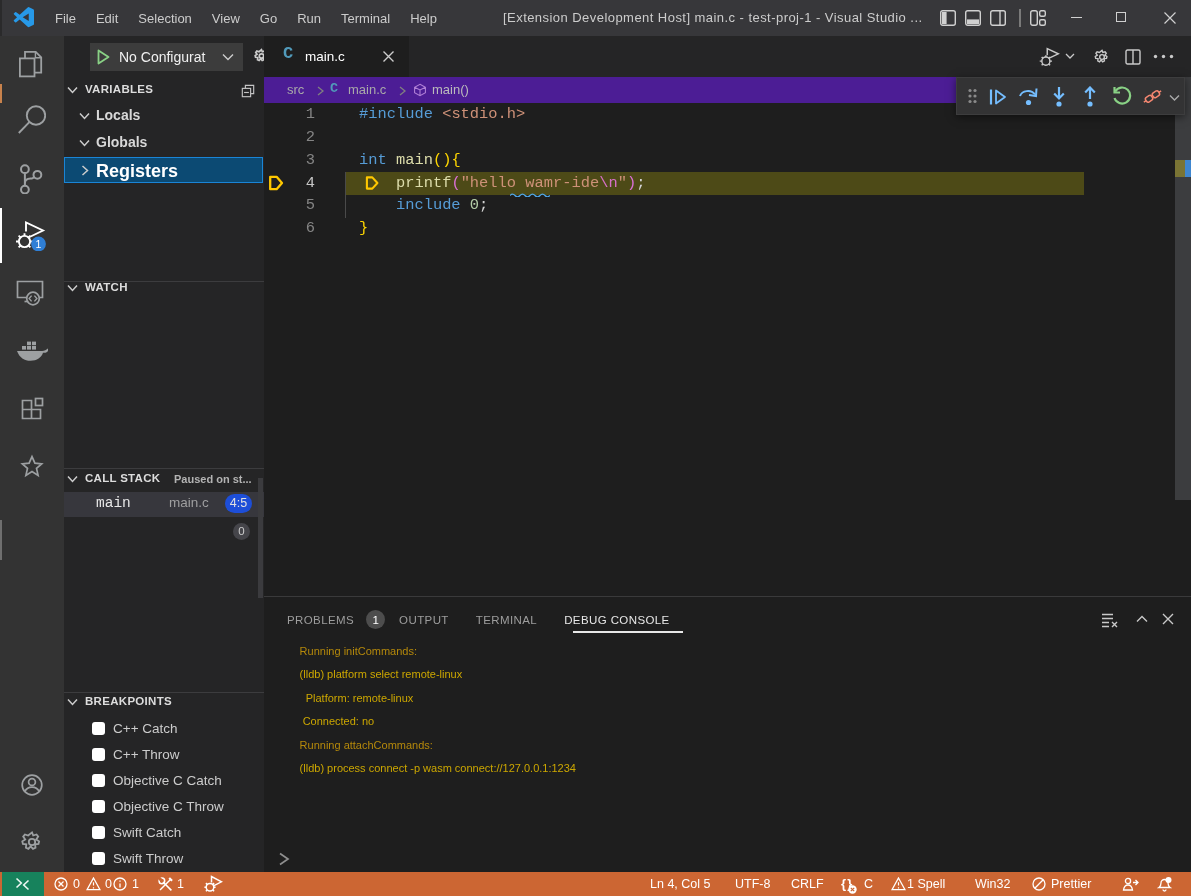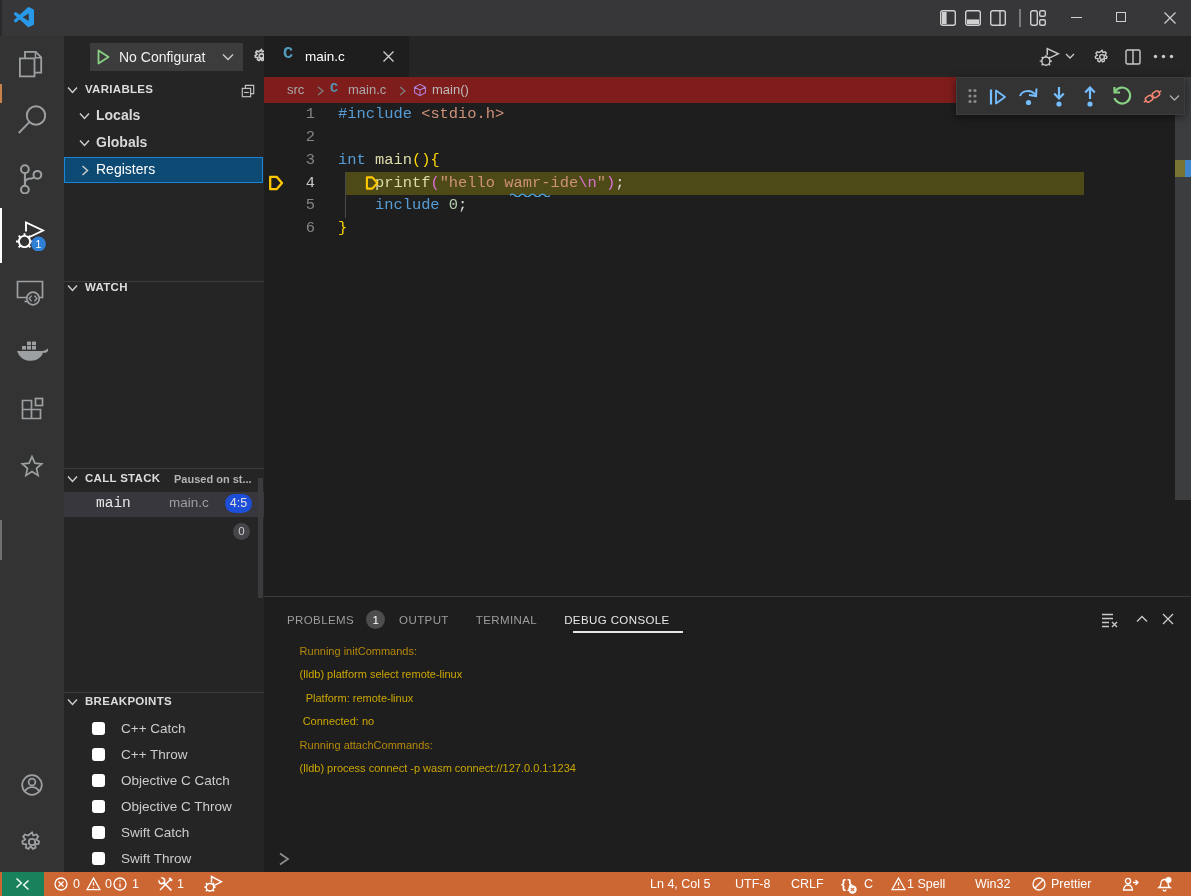--- a/index.html
+++ b/index.html
@@ -15,45 +15,56 @@
   
   #activitybar { left:0; top:36px; width:64px; height:836px; background:#333333; }
   .abicon { position:absolute; left:19px; width:26px; height:26px; }
   
   #sidebar { left:64px; top:36px; width:200px; height:836px; background:#252526; color:#cccccc; }
   .sechead { position:absolute; left:0; width:200px; font-size:11.5px; font-weight:bold; color:#dddddd; letter-spacing:0.3px; }
   .secdiv { position:absolute; left:0; width:200px; height:1px; background:#3c3c3e; }
   
   #tabstrip { left:264px; top:36px; width:927px; height:41px; background:#252526; }
   #tab1 { left:0; top:0; width:145px; height:41px; background:#1e1e1e; }
-  #breadcrumb { left:264px; top:77px; width:927px; height:26px; background:#7f1d1d; color:#a9a9a9; font-size:13px; }
+  #breadcrumb { left:264px; top:77px; width:927px; height:26px; background:#4c1d95; color:#a9a9a9; font-size:13px; }
   #code { left:264px; top:103px; width:911px; height:502px; background:#1e1e1e;
      font-family:"Liberation Mono", monospace; font-size:15.4px; line-height:22.83px; white-space:pre; }
   .lnum { position:absolute; width:51px; text-align:right; color:#858585; }
-  .cline { position:absolute; left:74px; }
+  .cline { position:absolute; left:95px; }
   
   #panel { left:264px; top:605px; width:927px; height:267px; background:#1e1e1e; }
   #ptabs { position:absolute; left:23px; top:0; height:29px; display:flex; align-items:center; font-size:11.5px; color:#9d9d9d; letter-spacing:0.4px;}
   .console { position:absolute; font-family:Liberation Sans, sans-serif; font-size:11px; white-space:pre; }
   
   #statusbar { left:0; top:872px; width:1191px; height:24px; background:#cc6633; color:#ffffff; font-size:12.5px; }
   .sbitem { position:absolute; top:0; height:24px; line-height:24px; }
   .bprow { position:absolute; left:28px; height:26px; display:flex; align-items:center; }
   .cb { width:13px; height:13px; background:#ffffff; border-radius:3px; display:inline-block; }
-  .bplabel { margin-left:16px; font-size:13.5px; color:#cccccc; }
+  .bplabel { margin-left:8px; font-size:13.5px; color:#cccccc; }
   svg { display:block; }
   .ic { position:absolute; }
 </style>
 </head>
 <body>
 <div id="win">
   <div class="abs" id="titlebar">
     <svg class="ic" style="left:13px;top:7px" width="21" height="21" viewBox="0 0 100 100">
       <path fill="#2799e8" d="M96.5 10.7 76.7 1.2a6 6 0 0 0-6.8 1.2L31.9 37.1 15.4 24.6a4 4 0 0 0-5.1.2L5 29.6a4 4 0 0 0 0 5.9L19.3 48.5 5 61.5a4 4 0 0 0 0 5.9l5.3 4.8a4 4 0 0 0 5.1.2l16.5-12.5 38 34.7a6 6 0 0 0 6.8 1.2l19.8-9.5A6 6 0 0 0 100 81V16.1a6 6 0 0 0-3.5-5.4zM75 66.1 46.2 48.5 75 30.9z"></path>
     </svg>
+    <div class="abs" id="menus">
+        <span>File</span>
+        <span>Edit</span>
+        <span>Selection</span>
+        <span>View</span>
+        <span>Go</span>
+        <span>Run</span>
+        <span>Terminal</span>
+        <span>Help</span>
+      </div>
+    <div class="abs" id="wintitle">[Extension Development Host] main.c - test-proj-1 - Visual Studio ...</div>
 
     <svg class="ic" style="left:940px;top:10px" width="16" height="16" viewBox="0 0 16 16">
       <rect x="0.7" y="0.7" width="14.6" height="14.6" rx="2" fill="none" stroke="#d0d0d0" stroke-width="1.4"></rect>
         <rect x="2" y="2" width="4.6" height="12" fill="#d0d0d0"></rect>
     </svg>
     <svg class="ic" style="left:965px;top:10px" width="16" height="16" viewBox="0 0 16 16">
       <rect x="0.7" y="0.7" width="14.6" height="14.6" rx="2" fill="none" stroke="#d0d0d0" stroke-width="1.4"></rect>
         <rect x="2" y="9.4" width="12" height="4.6" fill="#d0d0d0"></rect>
     </svg>
     <svg class="ic" style="left:990px;top:10px" width="16" height="16" viewBox="0 0 16 16">
@@ -192,21 +203,21 @@
       </svg>
     <div class="abs" style="left:32px;top:71px;font-size:14px;font-weight:bold;color:#d8d8d8">Locals</div>
     <svg class="ic" style="left:15px;top:103px" width="11" height="9" viewBox="0 0 11 9">
         <path d="M1 1.5 L5.5 6.5 L10 1.5" fill="none" stroke="#cccccc" stroke-width="1.5"></path>
       </svg>
     <div class="abs" style="left:32px;top:98px;font-size:14px;font-weight:bold;color:#d8d8d8">Globals</div>
     <div class="abs" style="left:0;top:121px;width:199px;height:26px;background:#0c4a73;border:1px solid #1a85d6"></div>
     <svg class="ic" style="left:17px;top:129px" width="9" height="11" viewBox="0 0 9 11">
         <path d="M1.5 1 L6.5 5.5 L1.5 10" fill="none" stroke="#cccccc" stroke-width="1.5"></path>
       </svg>
-    <div class="abs" style="left:32px;top:125px;font-size:14px;font-weight:normal;color:#ffffff">Registers</div>
+    <div class="abs" style="left:32px;top:125px;font-size:18px;font-weight:bold;color:#ffffff">Registers</div>
 
     <div class="secdiv" style="top:245px"></div>
     <svg class="ic" style="left:3px;top:248px" width="11" height="9" viewBox="0 0 11 9">
         <path d="M1 1.5 L5.5 6.5 L10 1.5" fill="none" stroke="#cccccc" stroke-width="1.5"></path>
       </svg>
     <div class="sechead" style="left:21px;top:245px;">WATCH</div>
 
     <div class="secdiv" style="top:432px"></div>
     <svg class="ic" style="left:3px;top:439px" width="11" height="9" viewBox="0 0 11 9">
         <path d="M1 1.5 L5.5 6.5 L10 1.5" fill="none" stroke="#cccccc" stroke-width="1.5"></path>

